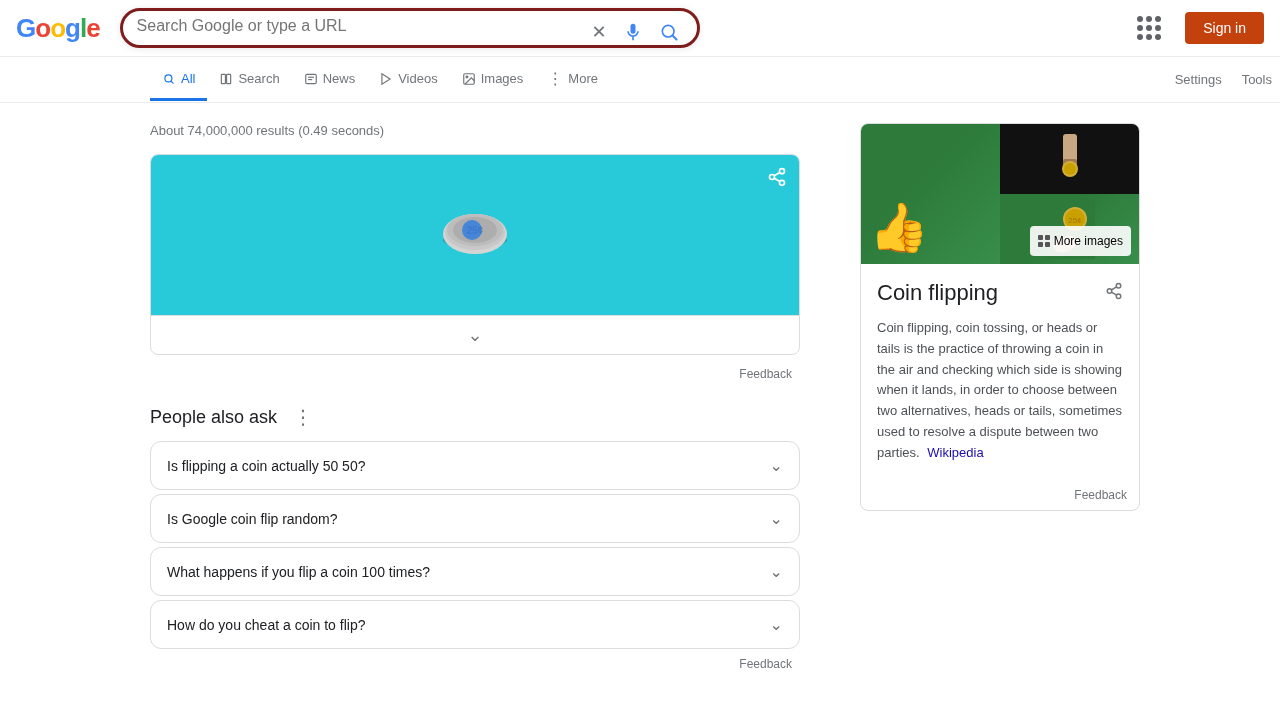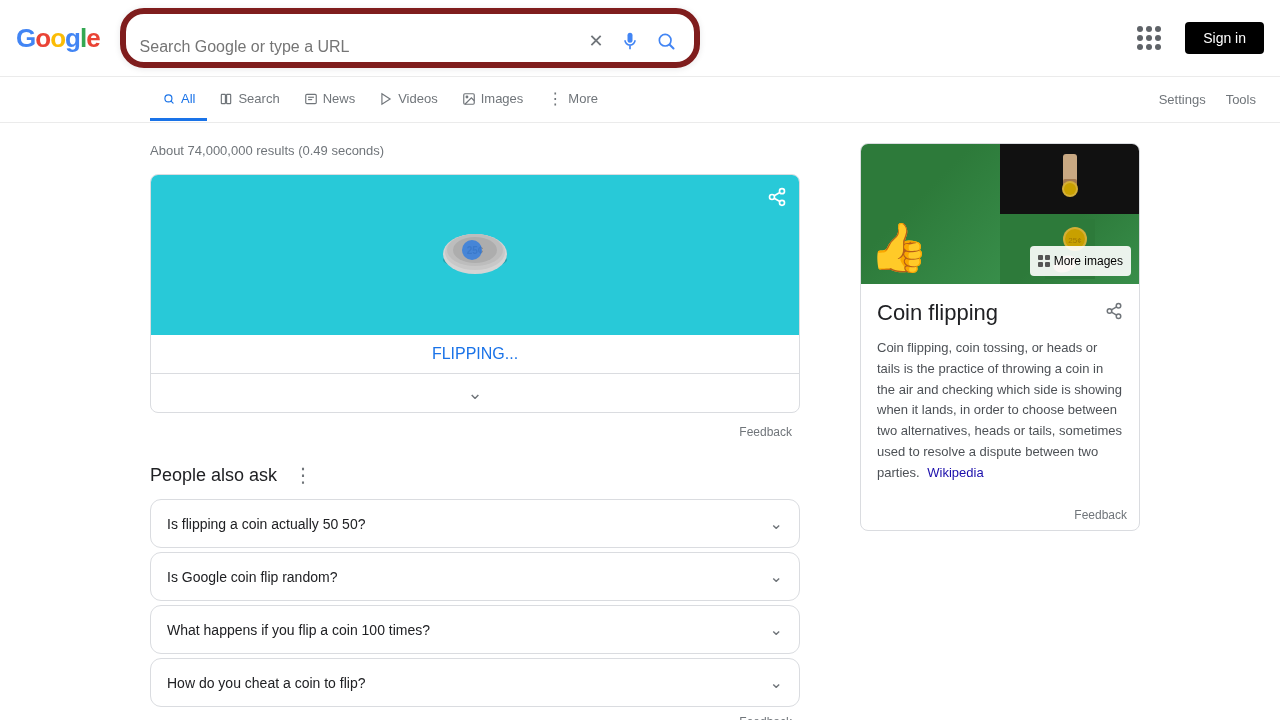--- a/index.html
+++ b/index.html
@@ -9,34 +9,34 @@
     .header { display: flex; align-items: center; padding: 8px 16px; border-bottom: 1px solid #ebebeb; position: sticky; top: 0; background: #fff; z-index: 100; }
     .logo { margin-right: 20px; }
     .logo-text { font-size: 26px; font-weight: bold; letter-spacing: -1px; }
     .logo-G { color: #4285f4; }
     .logo-o1 { color: #ea4335; }
     .logo-o2 { color: #fbbc05; }
     .logo-g { color: #4285f4; }
     .logo-l { color: #34a853; }
     .logo-e { color: #ea4335; }
 
-    .search-bar-container { display: flex; align-items: flex-end; flex: 1; max-width: 580px; border: 6px solid #7f1d1d; border-radius: 24px; padding: 6px 14px; height: 60px; box-shadow: 0 1px 6px rgba(32,33,36,.1); }
+    .search-bar-container { display: flex; align-items: flex-start; flex: 1; max-width: 580px; border: 3px solid #7f1d1d; border-radius: 24px; padding: 6px 14px; height: 40px; box-shadow: 0 1px 6px rgba(32,33,36,.1); }
     .search-input { border: none; outline: none; flex: 1; font-size: 16px; color: #202124; }
     .search-icons { display: flex; align-items: center; gap: 8px; }
     .icon-btn { background: none; border: none; cursor: pointer; padding: 4px; display: flex; align-items: center; justify-content: center; }
     .clear-icon { color: #70757a; font-size: 18px; }
 
     .header-right { margin-left: auto; display: flex; align-items: center; gap: 16px; }
     .apps-icon { cursor: pointer; padding: 8px; border-radius: 50%; }
     .apps-grid { display: grid; grid-template-columns: repeat(3,6px); gap: 3px; }
     .apps-dot { width: 6px; height: 6px; background: #5f6368; border-radius: 50%; }
-    .sign-in-btn { background: #000000; color: #fff; border: none; border-radius: 4px; padding: 8px 18px; font-size: 14px; font-weight: 500; cursor: pointer; }
-
-    
-    .nav-tabs { display: flex; align-items: center; padding: 0 16px 0 150px; border-bottom: 1px solid #ebebeb; }
+    .sign-in-btn { background: #c2410c; color: #fff; border: none; border-radius: 4px; padding: 8px 18px; font-size: 14px; font-weight: 500; cursor: pointer; }
+
+    
+    .nav-tabs { display: flex; align-items: center; padding: 0 0 0 150px; border-bottom: 1px solid #ebebeb; }
     .nav-tab { display: flex; align-items: center; gap: 5px; padding: 12px 12px; font-size: 13px; color: #70757a; cursor: pointer; border-bottom: 3px solid transparent; margin-bottom: -1px; text-decoration: none; }
     .nav-tab.active { color: #1a73e8; border-bottom-color: #1a73e8; }
     .nav-tab svg { width: 14px; height: 14px; }
     .nav-settings { margin-left: auto; display: flex; align-items: center; gap: 4px; }
     .nav-settings a { font-size: 13px; color: #70757a; text-decoration: none; padding: 12px 8px; cursor: pointer; }
 
     
     .main { display: flex; padding: 20px 0 20px 150px; gap: 60px; }
     .left-col { max-width: 650px; flex: 1; }
     .right-col { width: 280px; flex-shrink: 0; }
@@ -197,21 +197,20 @@
           <ellipse cx="45" cy="44" rx="32" ry="20" fill="#d4d4d4"></ellipse>
           <ellipse cx="45" cy="42" rx="30" ry="18" fill="#c8c8c8"></ellipse>
           <ellipse cx="45" cy="40" rx="28" ry="16" fill="#bdbdbd"></ellipse>
 
           <ellipse cx="45" cy="40" rx="22" ry="13" fill="#adadad"></ellipse>
           <text x="45" y="44" text-anchor="middle" fill="#888" font-size="10" font-weight="bold">25¢</text>
 
           <ellipse cx="42" cy="40" rx="10" ry="10" fill="#1a73e8" opacity="0.7"></ellipse>
         </svg>
       </div>
-      <div class="coin-label">FLIPPING...</div>
       <div class="coin-dropdown">
         <span>⌄</span>
       </div>
     </div>
     <div class="widget-feedback">Feedback</div>
 
     <div class="paa-section">
       <div class="paa-header">
         <span>People also ask</span>
         <span class="paa-dots">⋮</span>

